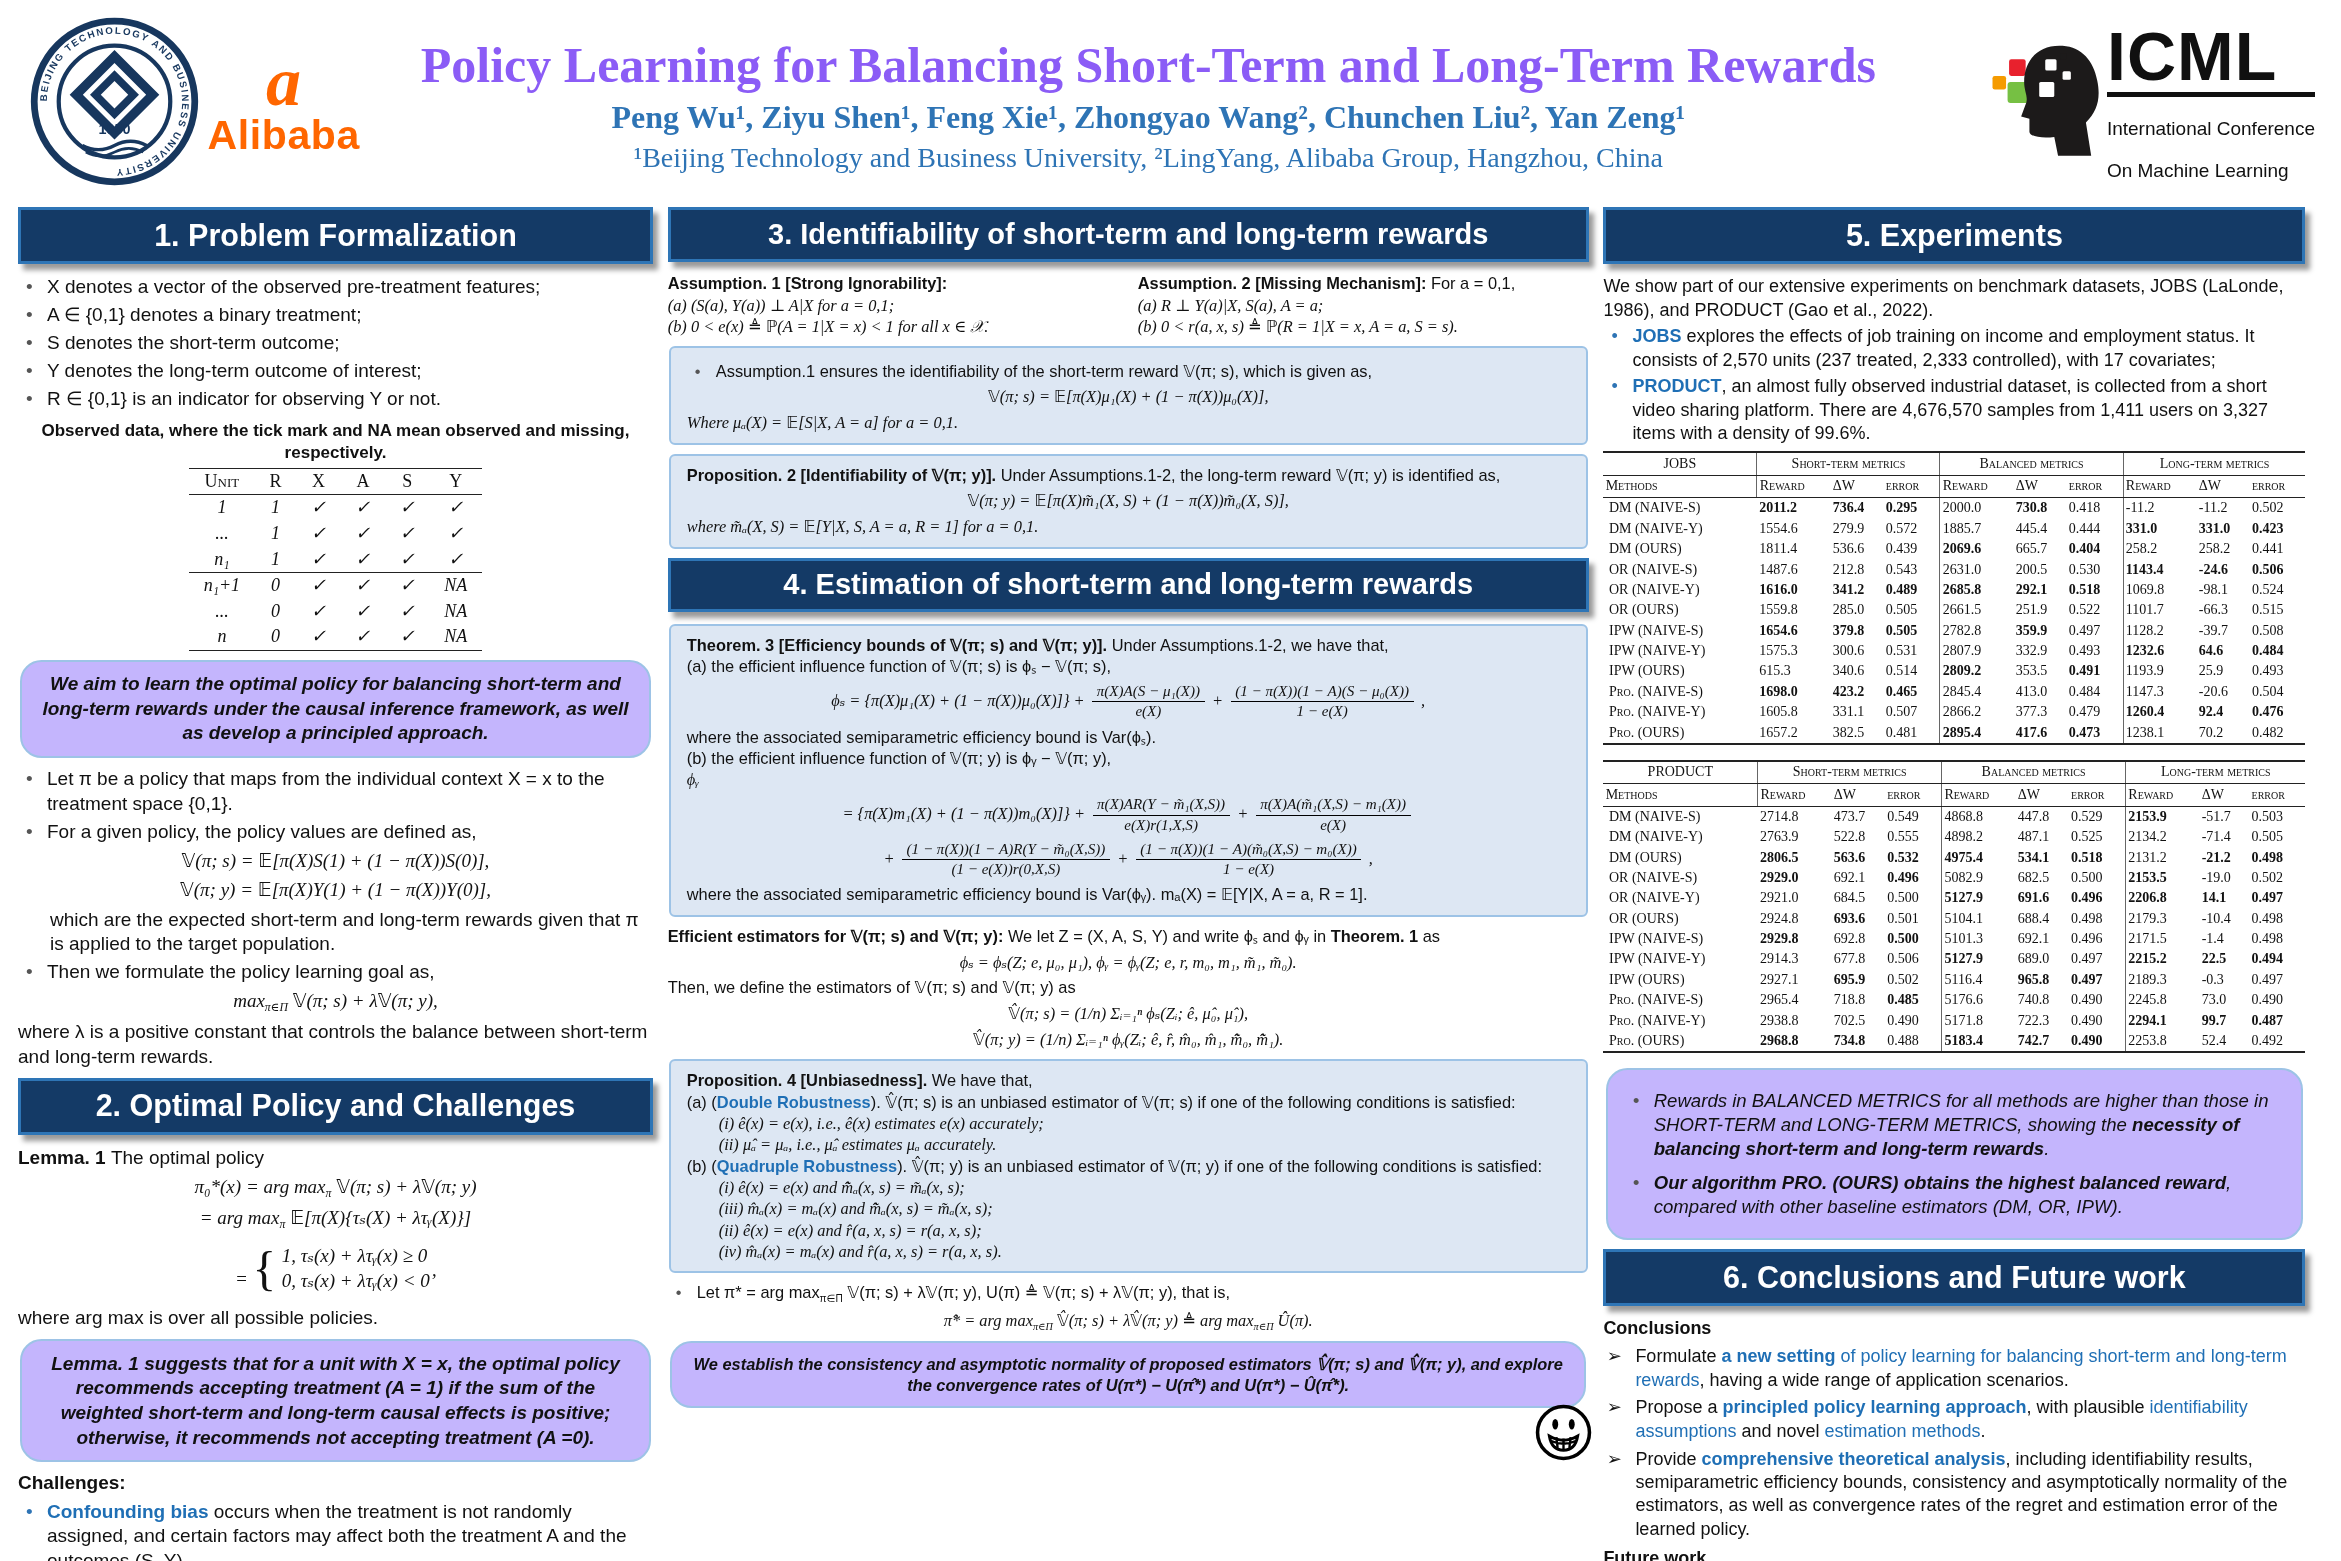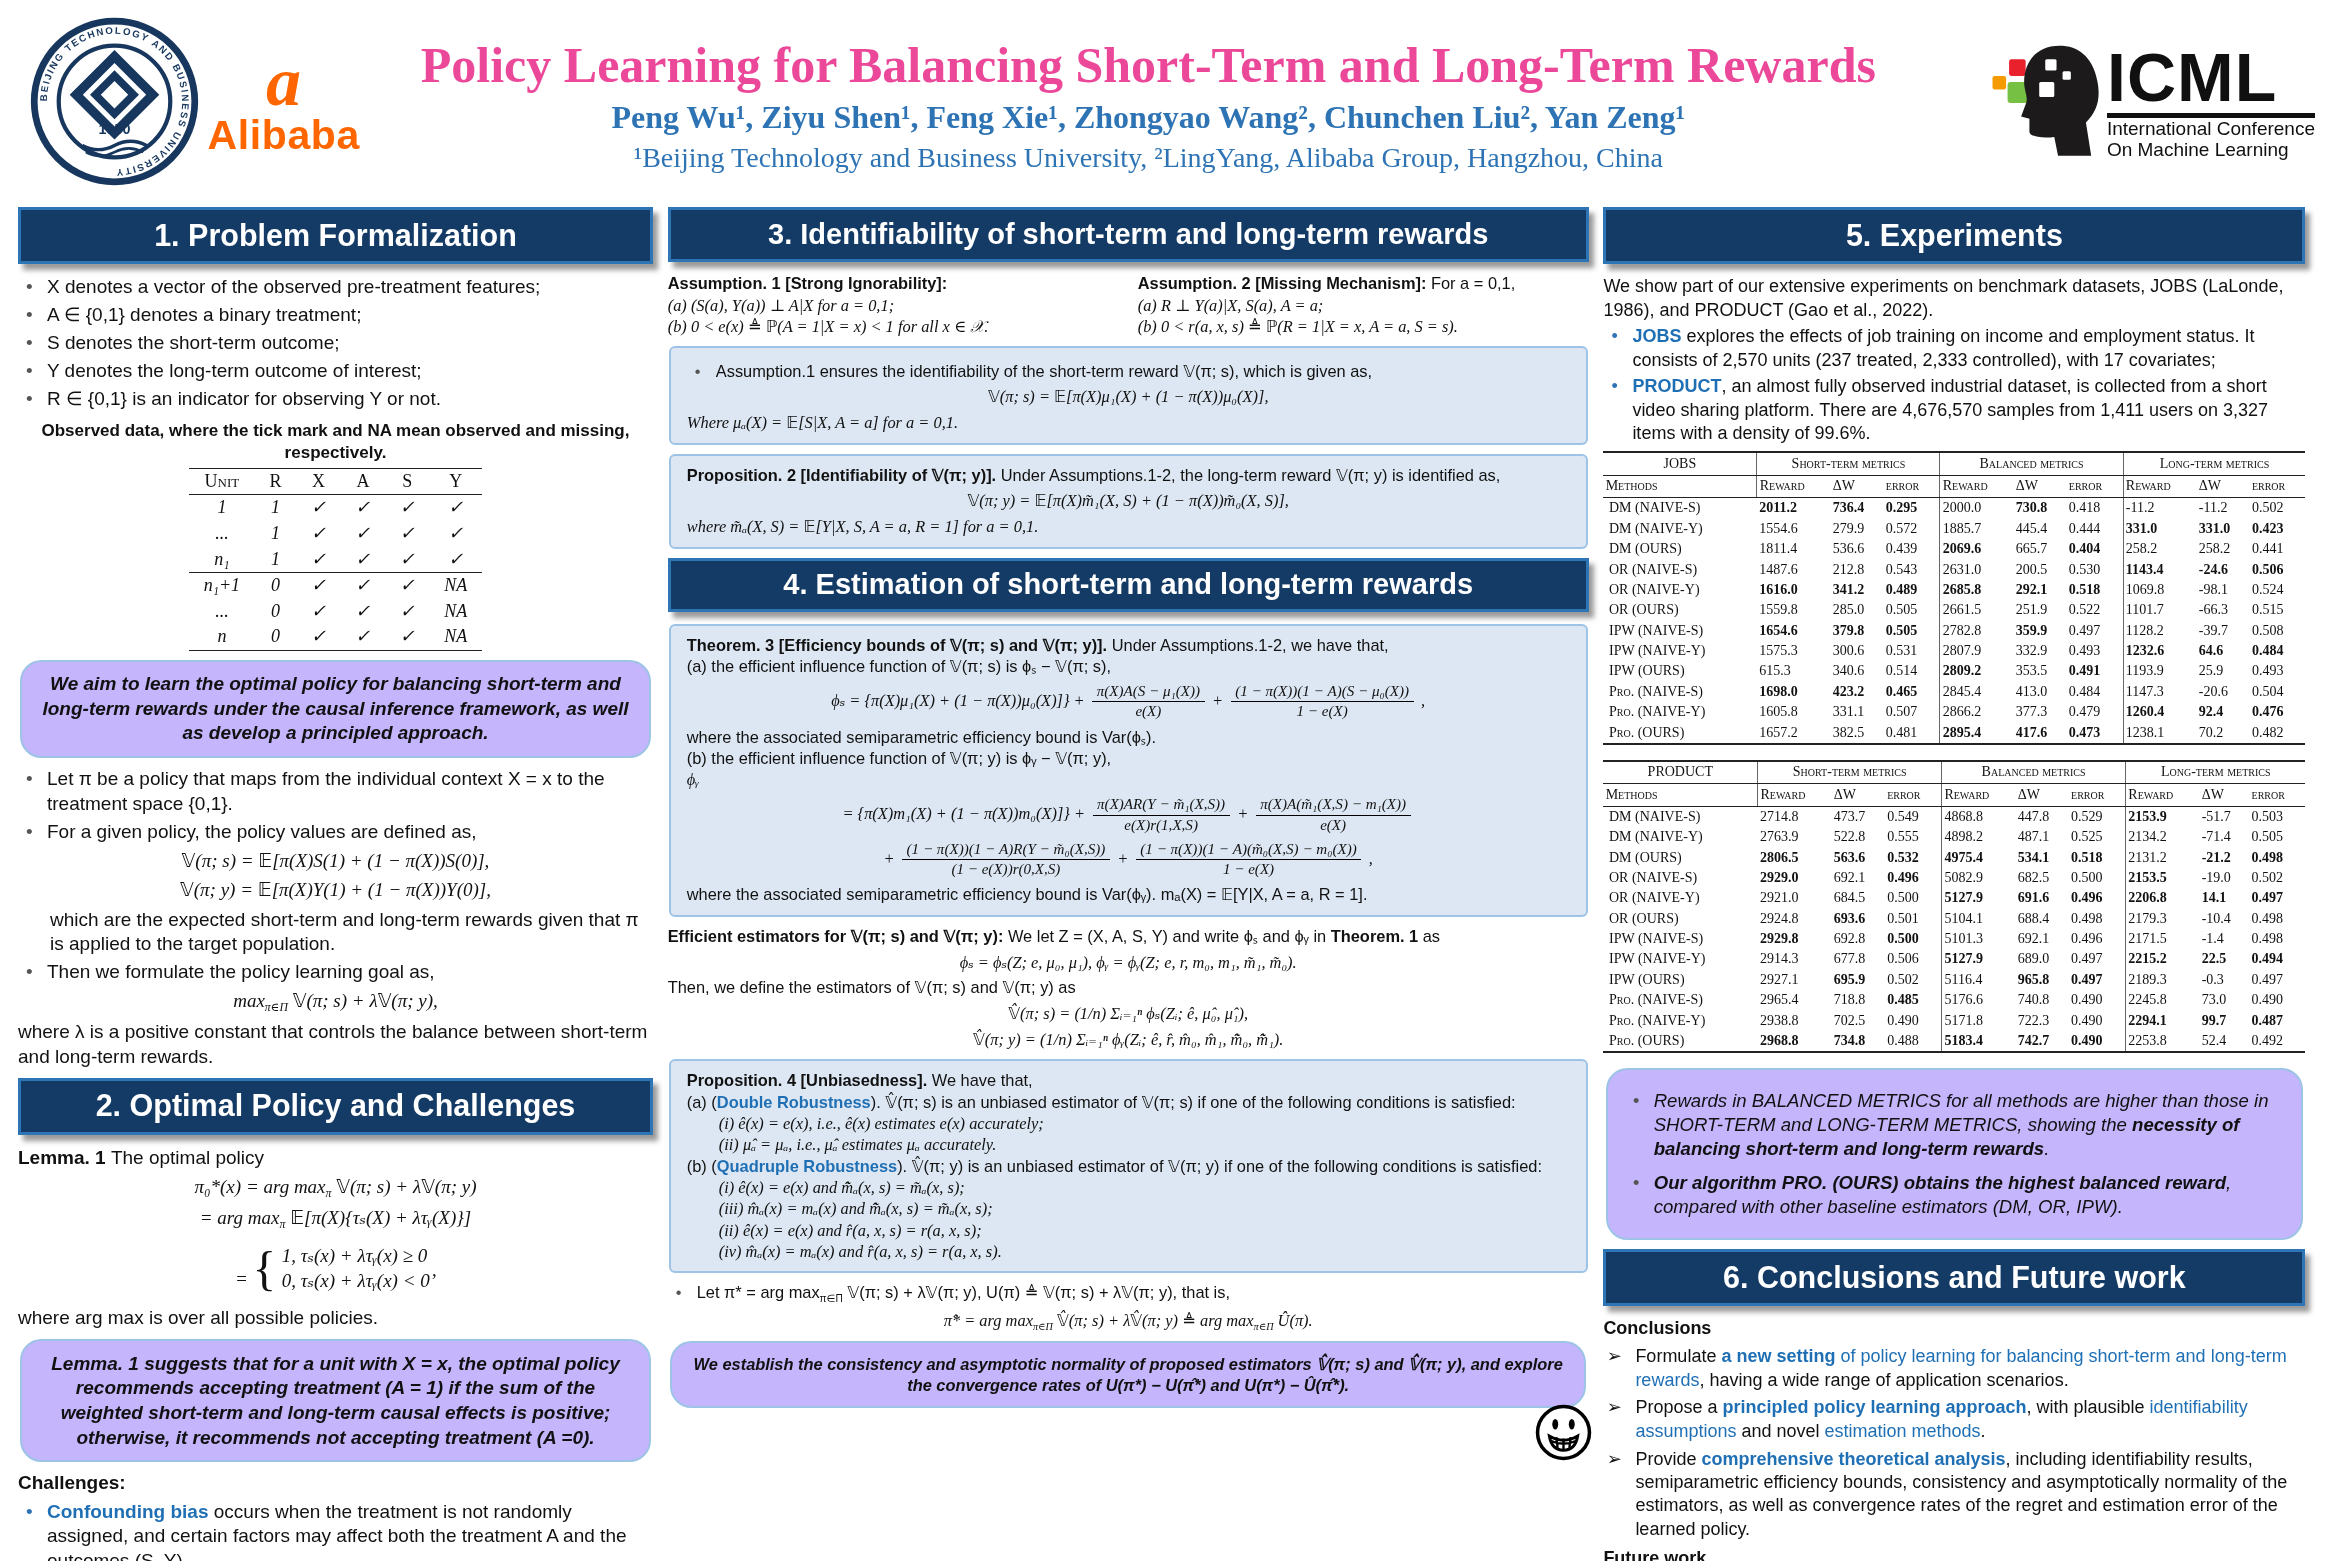--- a/index.html
+++ b/index.html
@@ -4,28 +4,28 @@
 <style>
   html,body{margin:0;padding:0;background:#888;}
   .page{position:relative;width:2342px;height:1562px;background:#ffffff;overflow:hidden;
         font-family:"Liberation Sans",sans-serif;color:#111;}
   
   .header{display:flex;align-items:center;padding:10.2px 27px 3.4px 27px;height:199px;box-sizing:border-box;}
   .btbu{flex:0 0 175px;text-align:center;}
   .alibaba{flex:0 0 186px;text-align:center;margin-left:-11.3px;}
   .ali-word{font-size:41px;font-weight:bold;color:#f60;letter-spacing:0.6px;margin-top:-10.2px;}
   .head-center{flex:1 1 auto;text-align:center;}
-  .title{font-family:"Liberation Serif",serif;font-weight:bold;font-size:50px;color:#ec4899;margin:3.4px 0 5.6px 0;}
+  .title{font-family:"Liberation Serif",serif;font-weight:bold;font-size:50px;color:#8b5cf6;margin:3.4px 0 5.6px 0;}
   .authors{font-family:"Liberation Serif",serif;font-weight:bold;font-size:32px;color:#2e74b5;margin:4.5px 0;}
   .affil{font-family:"Liberation Serif",serif;font-size:28px;color:#2e74b5;margin:5.6px 0 0 0;}
   .icml{flex:0 0 395px;display:flex;align-items:center;justify-content:flex-end;gap:3px;}
   .icml-text{text-align:left;}
   .icml-acronym{font-size:68px;font-weight:900;letter-spacing:1.1px;color:#101010;line-height:0.95;
                 border-bottom:5.6px solid #101010;padding-bottom:3.4px;}
-  .icml-line{font-size:19px;color:#101010;margin-top:0;line-height:1.15;}
+  .icml-line{font-size:19px;color:#101010;margin-top:21px;line-height:1.15;}
   
   .columns{display:grid;grid-template-columns:635px 921px 702px;gap:14.7px;padding:0 18px;align-items:start;}
   .col{box-sizing:border-box;}
   .col1{font-size:19px;line-height:1.3;}
   .col2{font-size:16.4px;line-height:1.3;}
   .col3{font-size:18px;line-height:1.3;}
   .sec-h{background:#143a66;border:3.4px solid #2e75b6;box-shadow:5.1px 5.6px 5.1px rgba(0,0,0,0.40);
          color:#fff;font-weight:bold;text-align:center;font-size:30.5px;padding:5.6px 3.4px;margin:8px 0 11.3px 0;}
   .col2 .sec-h{font-size:29px;}
   

